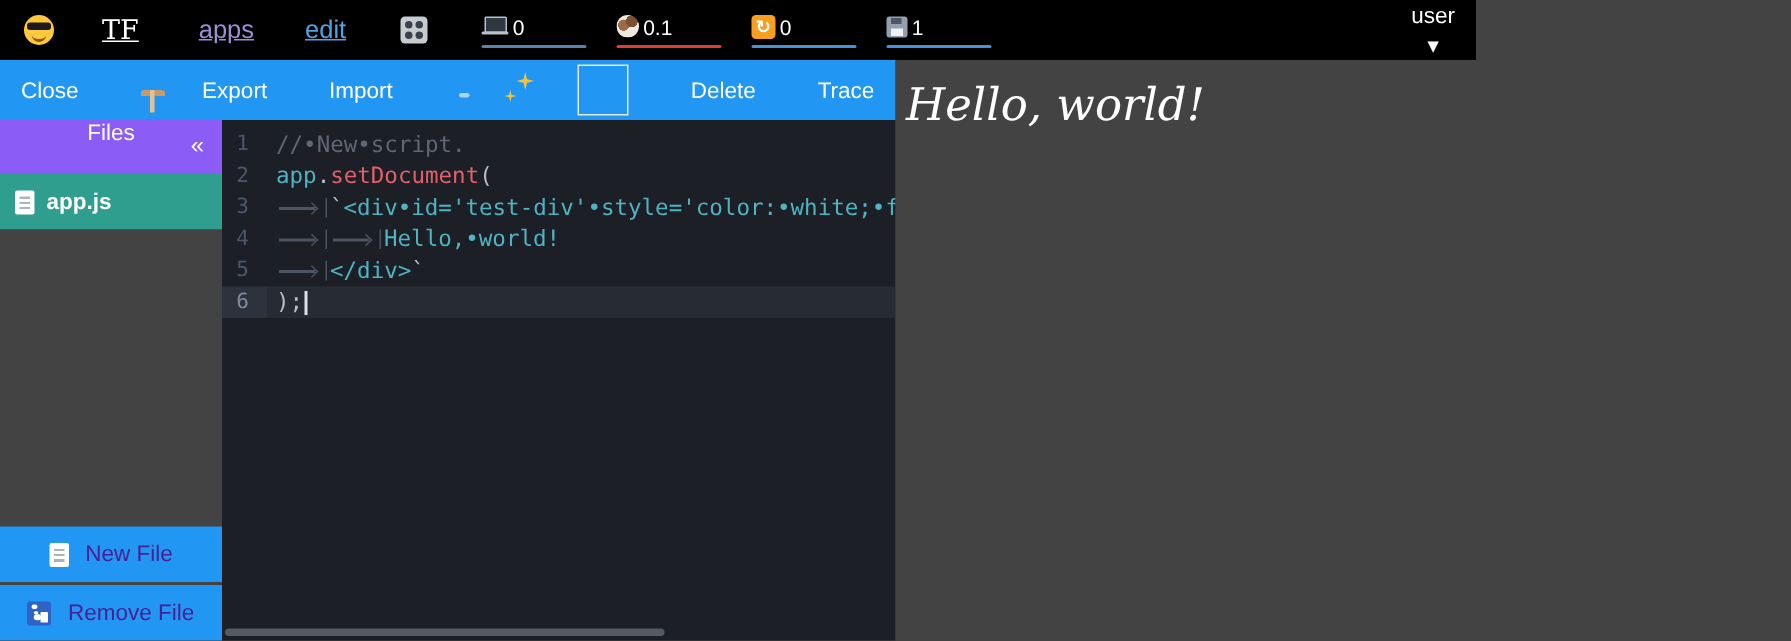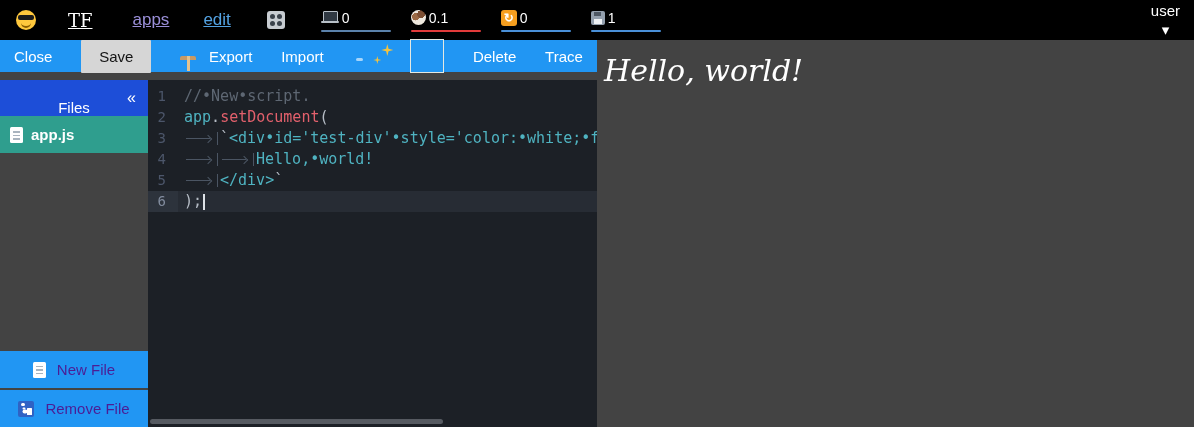--- a/index.html
+++ b/index.html
@@ -1,20 +1,20 @@
 <!DOCTYPE html>
 <html><head>
 <meta charset="utf-8">
 <style>
   * { margin:0; padding:0; box-sizing:border-box; }
   html,body { width:1194px; height:427px; overflow:hidden; background:#434343;
               font-family:"Liberation Sans", sans-serif; }
 
   
-  .topbar { position:absolute; left:0; top:0; width:1194px; height:40px; background:#000;
+  .topbar { position:absolute; left:0; top:0; width:984px; height:40px; background:#000;
             display:flex; align-items:center; color:#fff; }
   .logo { margin-left:16px; width:20px; height:20px; border-radius:50%; background:#ffc83d; position:relative; flex:none; }
   .logo::before { content:""; position:absolute; left:2px; top:5px; width:16px; height:5px; background:#1b1b1b; border-radius:2px; }
   .logo::after  { content:""; position:absolute; left:5px; top:12px; width:10px; height:4px;
                   border-bottom:2px solid #8a5d00; border-radius:0 0 8px 8px; }
   .brand { margin-left:32px; font-family:"DejaVu Serif", serif; font-size:18px; color:#fff;
            text-decoration:underline; }
   .navlink { margin-left:34px; font-size:17px; text-decoration:underline; }
   .icon-knobs { margin-left:36px; width:18px; height:18px; background:#c7ccd1; border-radius:3px; position:relative; flex:none; }
   .icon-knobs span { position:absolute; left:3px; top:3px; width:5px; height:5px; border-radius:50%;
@@ -38,39 +38,39 @@
                         radial-gradient(circle at 32% 45%, #9c6a45 0 28%, transparent 29%),
                         #efe9df; }
   .ic-reload { width:16px; height:16px; background:#f79f1f; border-radius:3px; }
   .ic-reload::before { content:"↻"; display:block; text-align:center; line-height:16px;
                        font-size:12px; font-weight:bold; color:#fff; }
   .ic-floppy-disk { width:14px; height:14px; background:#94a0ae; border-radius:2px; }
   .ic-floppy-disk::before { content:""; position:absolute; left:3.5px; top:1px; width:7px; height:4.5px; background:#4e5864; }
   .ic-floppy-disk::after  { content:""; position:absolute; left:3px; bottom:1px; width:8px; height:5px; background:#eef1f4; }
 
   
-  .toolbar { position:absolute; left:0; top:40px; width:597px; height:32px; background:#2196f3;
+  .toolbar { position:absolute; left:0; top:40px; width:597px; height:40px; background:#2196f3;
              display:flex; align-items:center; justify-content:space-between; padding:0 14px; }
   .tbtn { background:none; border:none; color:#fff; font-size:15px; font-family:"Liberation Sans",sans-serif; cursor:pointer; }
   .tbtn.save { background:#d6d6d6; color:#141414; padding:8px 18px; border-radius:1px; }
   .tbtn.boxempty { width:34px; height:34px; border:1px solid #e4e9e2; background:transparent; }
   .icon-package { width:16px; height:15px; background:#ad7b49; border-radius:2px; position:relative; }
   .icon-package::before { content:""; position:absolute; left:0; top:0; width:16px; height:4px; background:#c79a66; border-radius:2px 2px 0 0; }
   .icon-package::after { content:""; position:absolute; left:6.5px; top:0; width:3px; height:15px; background:#e3c28f; }
   .icon-soap { width:17px; height:11px; background:#f0a3c3; border-radius:5px; position:relative; }
   .icon-soap::before { content:""; position:absolute; left:3px; top:2px; width:7px; height:3px; background:rgba(255,255,255,.6); border-radius:2px; }
   .icon-sparkles { width:18px; height:18px; position:relative; }
   .icon-sparkles::before { content:""; position:absolute; left:0; bottom:0; width:12px; height:12px; background:#f4c33f;
       clip-path:polygon(50% 0,60% 40%,100% 50%,60% 60%,50% 100%,40% 60%,0 50%,40% 40%); }
   .icon-sparkles::after { content:""; position:absolute; right:0; top:0; width:8px; height:8px; background:#f4c33f;
       clip-path:polygon(50% 0,60% 40%,100% 50%,60% 60%,50% 100%,40% 60%,0 50%,40% 40%); }
 
   
-  .files-header { position:absolute; left:0; top:80px; width:148px; height:36px; background:#1d4ed8;
-                  color:#fff; font-size:15px; display:flex; align-items:flex-end; justify-content:center; }
+  .files-header { position:absolute; left:0; top:80px; width:148px; height:36px; background:#8b5cf6;
+                  color:#fff; font-size:15px; display:flex; align-items:flex-start; justify-content:center; }
   .collapse { position:absolute; right:12px; top:50%; transform:translateY(-50%); font-size:16px; cursor:pointer; }
   .file-item { position:absolute; left:0; top:116px; width:148px; height:37px; background:#2f9e8e;
                color:#fff; display:flex; align-items:center; gap:8px; padding-left:10px;
                font-size:15px; font-weight:bold; cursor:pointer; }
   .sidebar-fill { position:absolute; left:0; top:153px; width:148px; height:198px; background:#434343; }
   .side-btn { position:absolute; left:0; width:148px; height:37px; background:#2196f3; border:none;
               color:#4c1d95; font-size:15px; font-family:"Liberation Sans",sans-serif;
               display:flex; align-items:center; justify-content:center; gap:11px; cursor:pointer; }
   .side-btn.newf { top:351px; }
   .side-btn.remf { top:390px; }
@@ -152,21 +152,20 @@
       </span>
     </div>
   <div class="usermenu">
     <span>user</span>
     <span>▾</span>
   </div>
 </div>
 
 <div class="toolbar">
   <button class="tbtn">Close</button>
-  <button class="tbtn save">Save</button>
   <button class="tbtn"><span class="icon-package"></span></button>
   <button class="tbtn">Export</button>
   <button class="tbtn">Import</button>
   <button class="tbtn"><span class="icon-soap"></span></button>
   <button class="tbtn"><span class="icon-sparkles"></span></button>
   <button class="tbtn boxempty"></button>
   <button class="tbtn">Delete</button>
   <button class="tbtn">Trace</button>
 </div>
 

